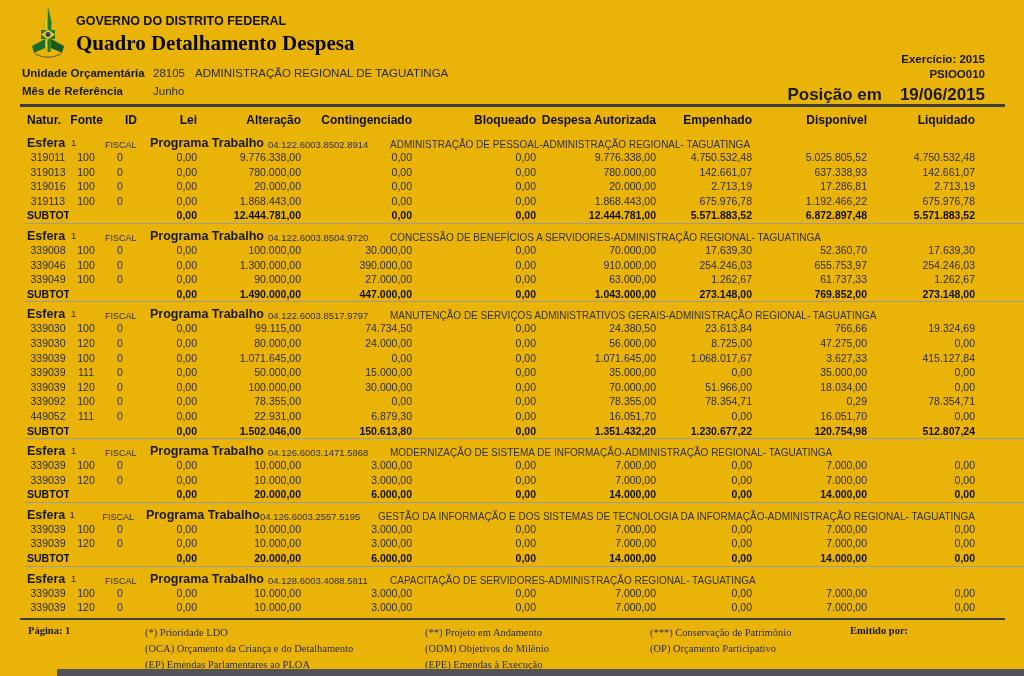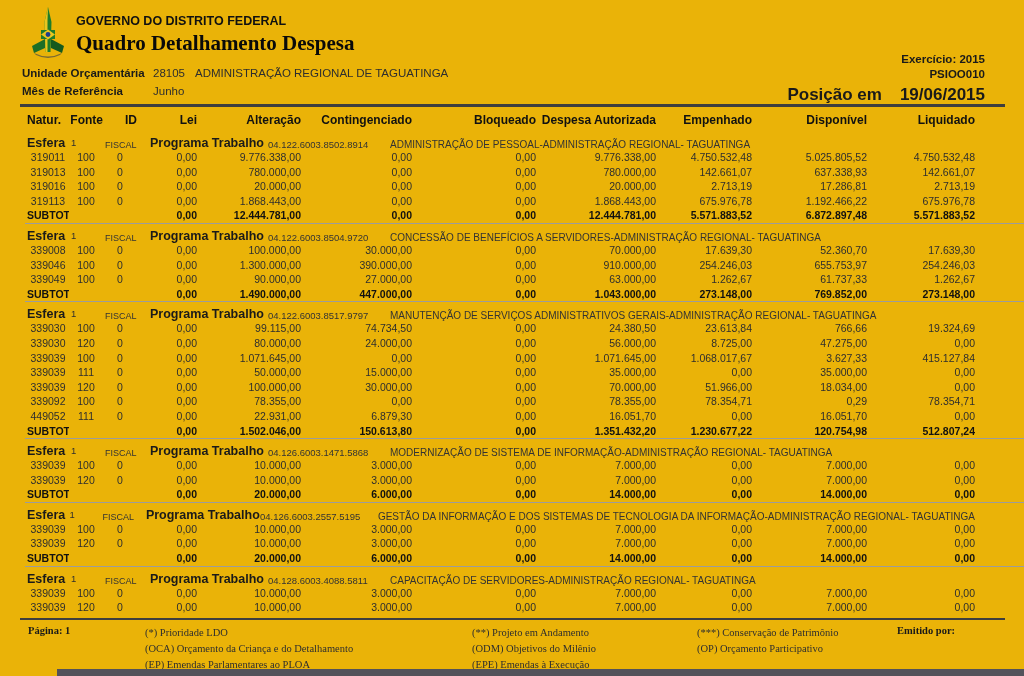--- a/index.html
+++ b/index.html
@@ -44,21 +44,21 @@
   .row .c0{text-align:center;padding-left:2px;}
   .row .c1,.row .c2{text-align:center;}
   .row .c3,.row .c4,.row .c5,.row .c6,.row .c7,.row .c8,.row .c9,.row .c10{text-align:right;}
   .row.subtotal{font-weight:bold;color:#111;}
   
   .footer-rule{margin:3px 19px 0 20px;height:2px;background:#3e3e3e;}
   .footer{display:flex;padding:5px 0 0 28px;font-size:10.5px;color:#2e2e2e;font-family:Liberation Serif, serif;}
   .footer .pagina{width:117px;font-weight:bold;color:#1a1a1a;}
   .legend-col{line-height:16px;}
   .legend-1{width:280px;}
-  .legend-2{width:225px;margin-left:47px;}
+  .legend-2{width:225px;}
   .legend-3{width:200px;}
   .emitido{font-weight:bold;color:#1a1a1a;}
   .bottom-bar{position:absolute;left:57px;right:0;bottom:0;height:7px;background:#53525a;}
 </style>
 </head>
 <body>
 
 <div class="page">
 
   <div class="report-header">

